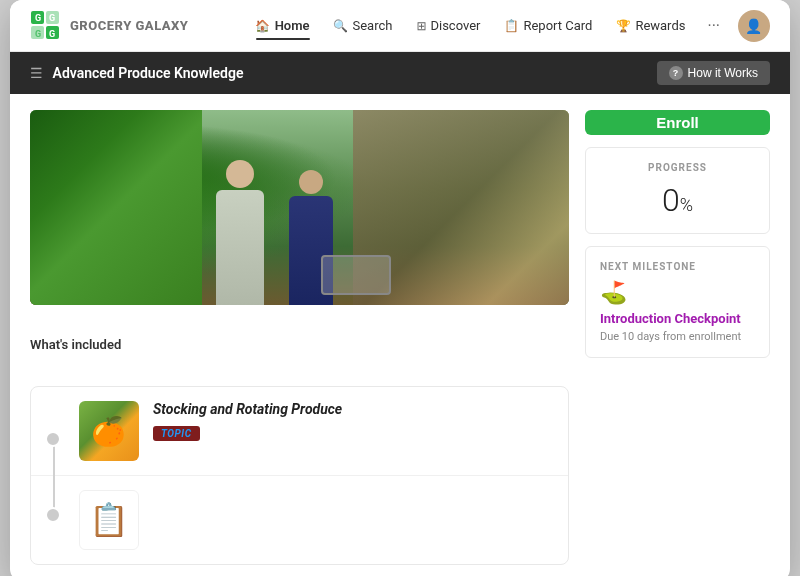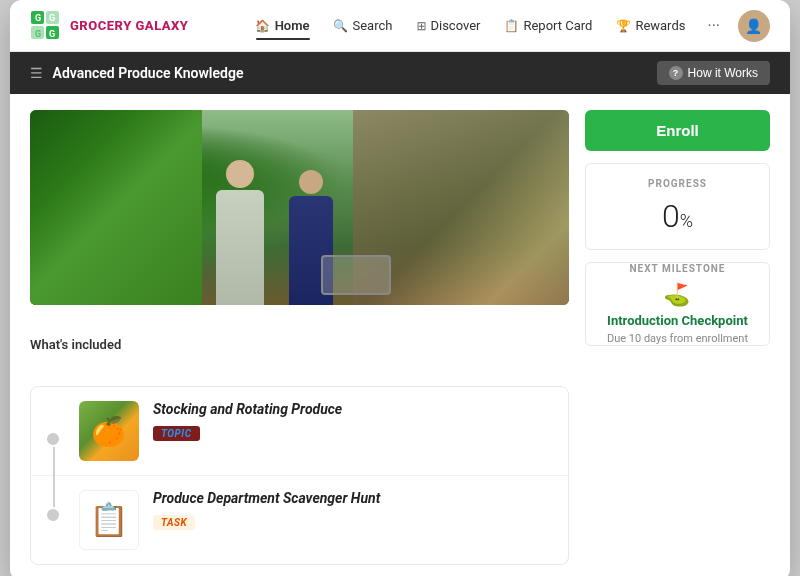--- a/index.html
+++ b/index.html
@@ -36,21 +36,21 @@
       gap: 8px;
       margin-right: auto;
     }
     .logo-icon {
       width: 32px;
       height: 32px;
     }
     .logo-text {
       font-size: 13px;
       font-weight: 800;
-      color: #be185d;
+      color: #737373;
       letter-spacing: 0.5px;
       text-transform: uppercase;
     }
     .nav-items {
       display: flex;
       align-items: center;
       gap: 4px;
     }
     .nav-item {
       display: flex;
@@ -269,21 +269,21 @@
     }
     
     .content-right {
       width: 185px;
       display: flex;
       flex-direction: column;
       gap: 12px;
     }
     .enroll-btn {
       width: 100%;
-      padding: 12px;
+      padding: 4px;
       background: #2bb44a;
       color: #fff;
       border: none;
       border-radius: 6px;
       font-size: 15px;
       font-weight: 700;
       cursor: pointer;
       text-align: center;
     }
     .progress-card {
@@ -301,31 +301,32 @@
       margin-bottom: 8px;
     }
     .progress-value {
       font-size: 32px;
       font-weight: 300;
       color: #222;
     }
     .milestone-card {
       border: 1px solid #e8e8e8;
       border-radius: 6px;
-      text-align: center;
+      padding: 14px;
+      text-align: left;
     }
     .milestone-icon {
       font-size: 22px;
       color: #555;
       margin-bottom: 6px;
     }
     .milestone-title {
       font-size: 13px;
       font-weight: 700;
-      color: #15803d;
+      color: #a21caf;
       margin-bottom: 4px;
     }
     .milestone-due {
       font-size: 11px;
       color: #888;
     }
   </style>
 </head>
 <body>
 
@@ -420,24 +421,20 @@
         <div class="list-item">
           <div class="item-thumb-produce">🍊</div>
           <div class="item-info">
             <div class="item-title">Stocking and Rotating Produce</div>
             <span class="item-badge badge-topic">TOPIC</span>
           </div>
         </div>
 
         <div class="list-item">
           <div class="item-thumb-task" style="color:#e65100;">📋</div>
-          <div class="item-info">
-            <div class="item-title">Produce Department Scavenger Hunt</div>
-            <span class="item-badge badge-task">TASK</span>
-          </div>
         </div>
       </div>
 
     </div>
 
     <div class="content-right">
       <button class="enroll-btn">Enroll</button>
 
       <div class="progress-card">
         <div class="card-label">PROGRESS</div>

